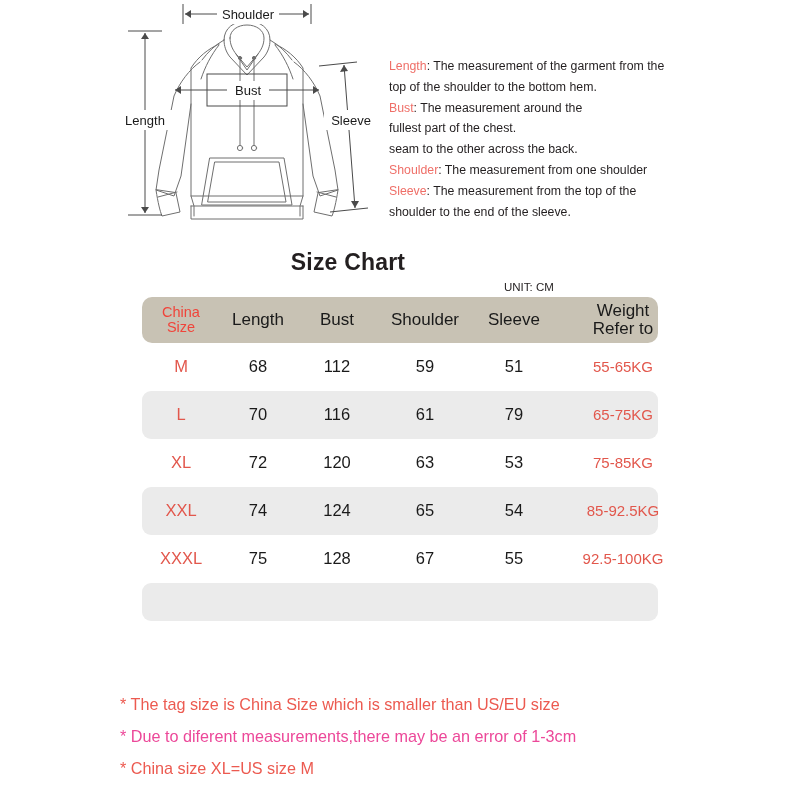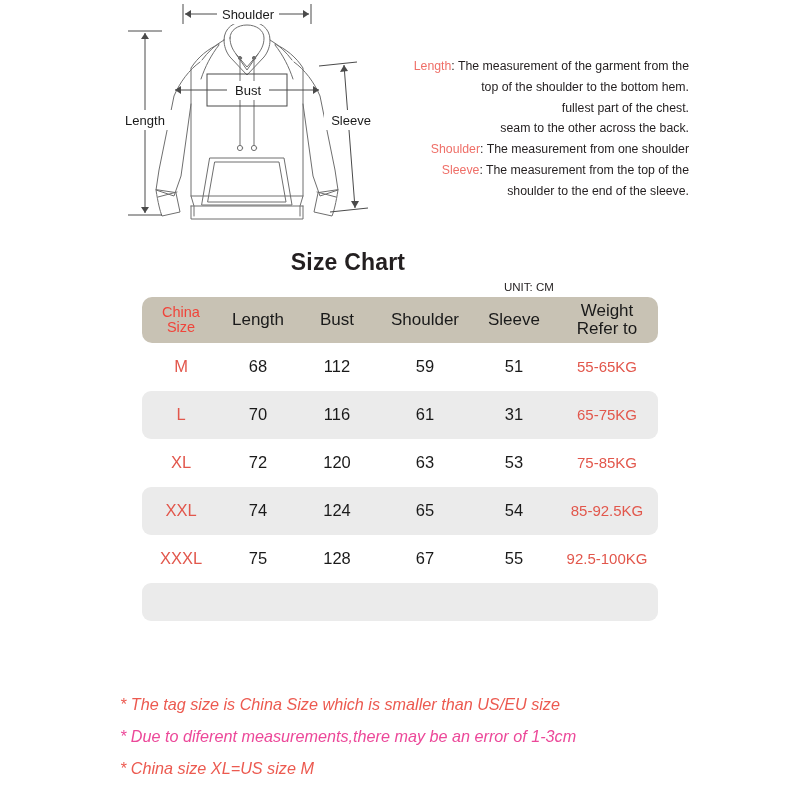--- a/index.html
+++ b/index.html
@@ -35,21 +35,20 @@
     position: absolute;
     left: 389px;
     top: 56px;
     width: 300px;
   }
   .defline {
     font-size: 12.3px;
     line-height: 20.8px;
     color: #231f20;
     white-space: nowrap;
-    text-align: right;
   }
   .defterm { color: #ef6f68; }
 
   
   #title {
     position: absolute;
     left: 0;
     top: 249px;
     width: 696px;
     text-align: center;
@@ -108,29 +107,28 @@
   .row.header .cell.red { color: #f0443a; font-size: 14.5px; }
   .cell.small { font-size: 15px; }
   .cell.two { line-height: 1.06; }
 
   
   .c0 { left:   0px; width:  78px; }
   .c1 { left:  78px; width:  76px; }
   .c2 { left: 154px; width:  82px; }
   .c3 { left: 236px; width:  94px; }
   .c4 { left: 330px; width:  84px; }
-  .c5 { left: 414px; width: 102px; }
+  .c5 { left: 430px; width: 102px; }
 
   
   #notes {
     position: absolute;
     left: 120px;
     top: 688px;
     width: 600px;
-    font-style: italic;
   }
   .note {
     font-size: 16.2px;
     line-height: 32px;
     color: #ec4899;
     white-space: nowrap;
   }
   .note.red { color: #ec5a50; }
 </style>
 </head>
@@ -230,20 +228,23 @@
       </g>
     </svg>
   </div>
 
   <div id="definitions">
     <div class="defline">
       <span class="defterm">Length</span><span>: The measurement of the garment from the</span>
     </div>
     <div class="defline">
       <span class="defterm"></span><span>top of the shoulder to the bottom hem.</span>
+    </div>
+    <div class="defline">
+      <span class="defterm">Bust</span><span>: The measurement around the</span>
     </div>
     <div class="defline">
       <span class="defterm"></span><span>fullest part of the chest.</span>
     </div>
     <div class="defline">
       <span class="defterm"></span><span>seam to the other across the back.</span>
     </div>
     <div class="defline">
       <span class="defterm">Shoulder</span><span>: The measurement from one shoulder</span>
     </div>
@@ -286,21 +287,21 @@
       <div class="cell c3">59</div>
       <div class="cell c4">51</div>
       <div class="cell c5 red small">55-65KG</div>
     </div>
 
     <div class="row stripe">
       <div class="cell c0 red">L</div>
       <div class="cell c1">70</div>
       <div class="cell c2">116</div>
       <div class="cell c3">61</div>
-      <div class="cell c4">31</div>
+      <div class="cell c4">79</div>
       <div class="cell c5 red small">65-75KG</div>
     </div>
 
     <div class="row">
       <div class="cell c0 red">XL</div>
       <div class="cell c1">72</div>
       <div class="cell c2">120</div>
       <div class="cell c3">63</div>
       <div class="cell c4">53</div>
       <div class="cell c5 red small">75-85KG</div>

